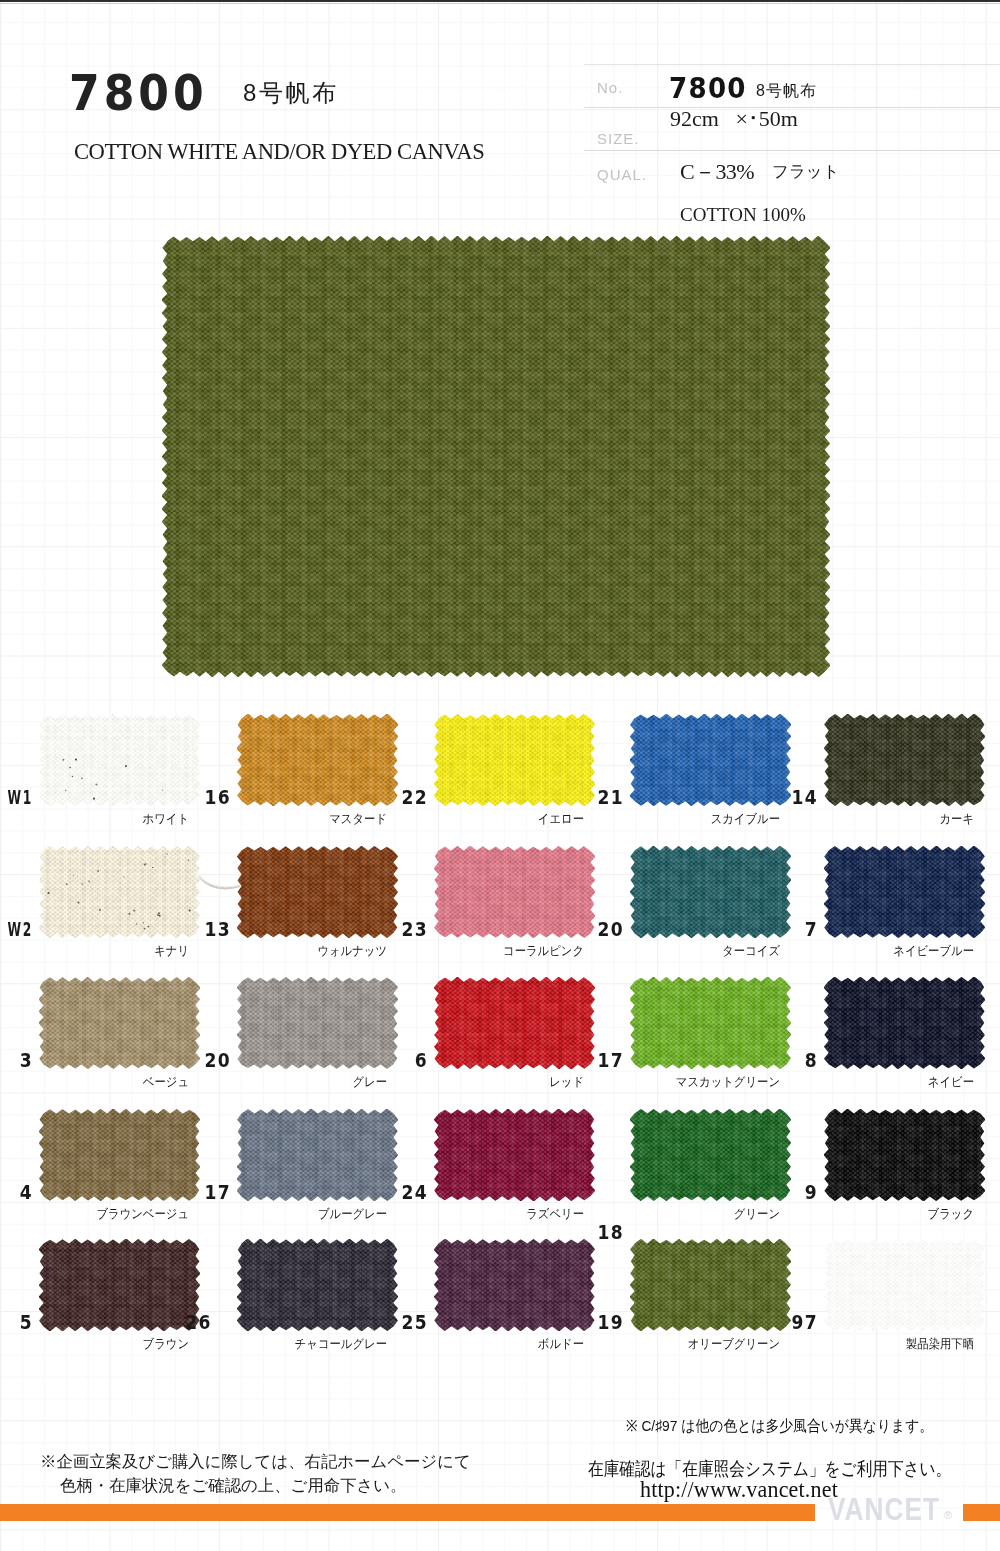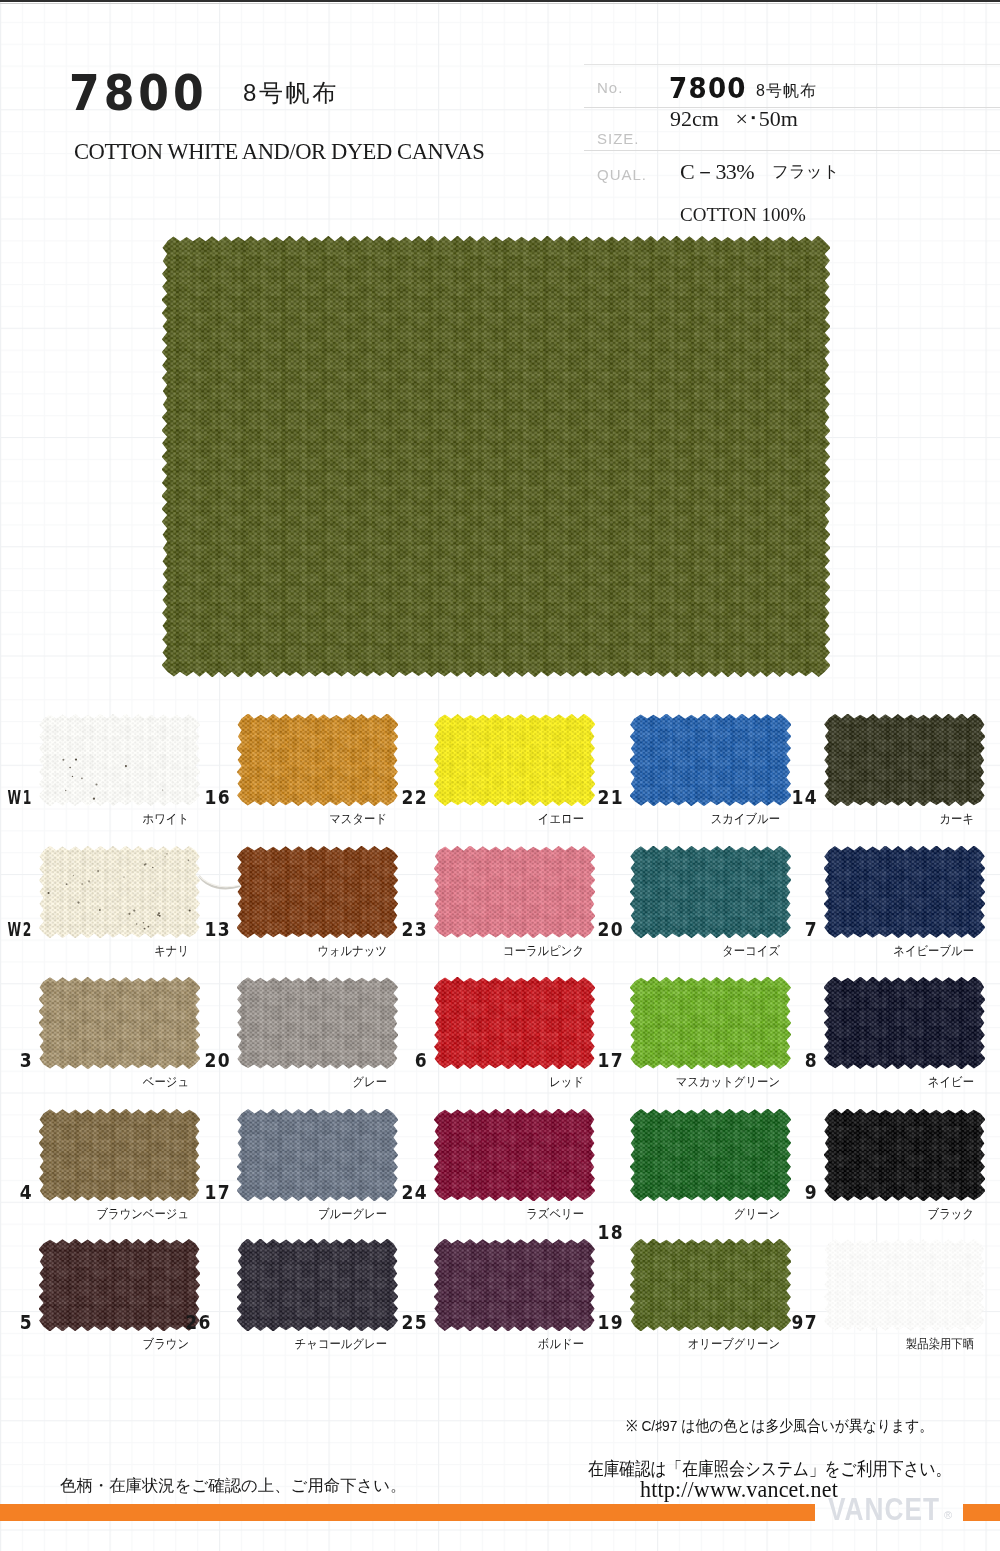--- a/index.html
+++ b/index.html
@@ -1122,20 +1122,21 @@
       </div>
 </div>
 <div class="sw-code" style="left:753px;top:1313px;width:65px;">97</div>
 <div class="sw-name" style="left:724px;top:1338px;width:250px;">製品染用下晒</div>
 <svg class="abs" style="left:198px;top:874px;" width="46" height="22" xmlns="http://www.w3.org/2000/svg">
   <path d="M1 2 C 10 14, 26 17, 42 12" fill="none" stroke="#cfcdc6" stroke-width="2.1"></path>
   <path d="M1 2 C 11 12, 27 15, 42 11" fill="none" stroke="#f2f0ea" stroke-width="1.1"></path>
 </svg>
 
 <div class="abs f-noteR" style="left:626px;top:1414px;">※ C/♯97 は他の色とは多少風合いが異なります。</div>
+<div class="abs f-note" style="left:40px;top:1453px;">※企画立案及びご購入に際しては、右記ホームページにて</div>
 <div class="abs f-note" style="left:60px;top:1477px;">色柄・在庫状況をご確認の上、ご用命下さい。</div>
 <div class="abs f-big" style="left:588px;top:1456px;">在庫確認は「在庫照会システム」をご利用下さい。</div>
 <div class="abs f-url" style="left:640px;top:1477px;">http://www.vancet.net</div>
 <div class="abs f-page" style="left:963px;top:1482px;">17.</div>
 
 <div class="bar" style="left:0px;top:1504px;width:815px;"></div>
 <div class="bar" style="left:963px;top:1504px;width:37px;"></div>
 <div class="brand" style="left:828px;top:1494px;">VANCET</div>
 <div class="brand-r" style="left:944px;top:1509px;">®</div>
 

